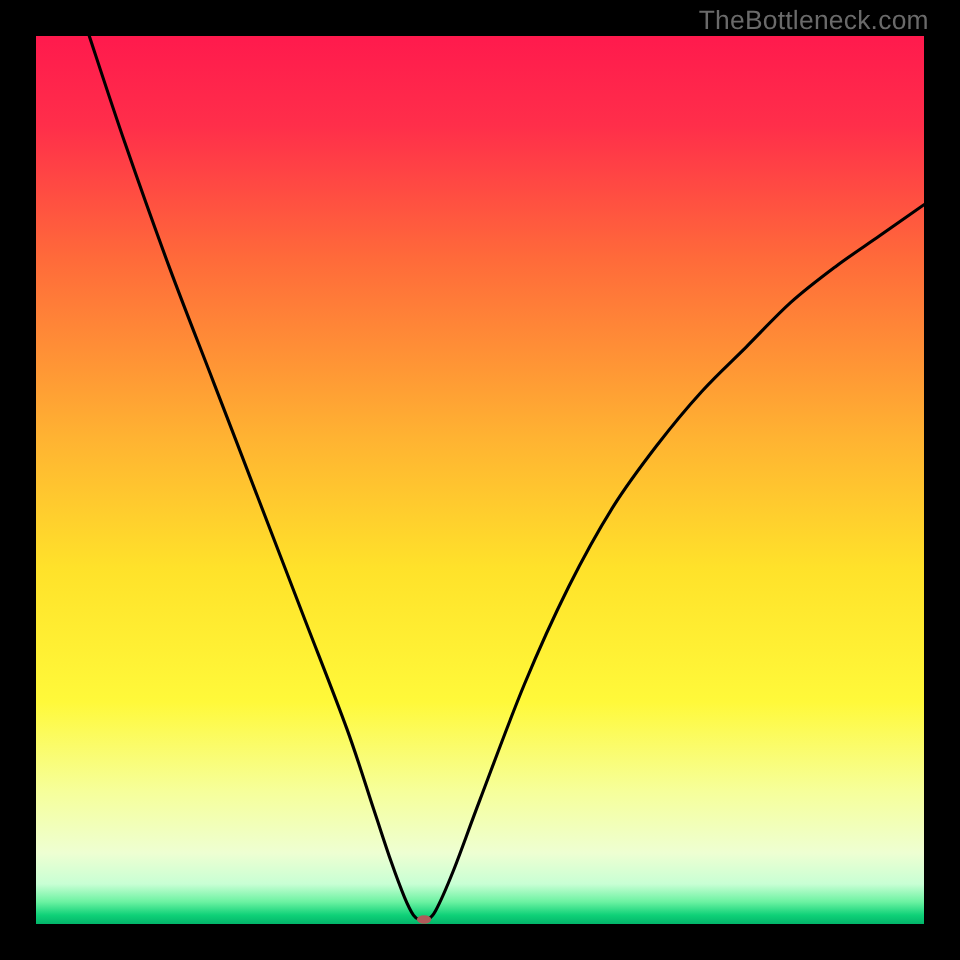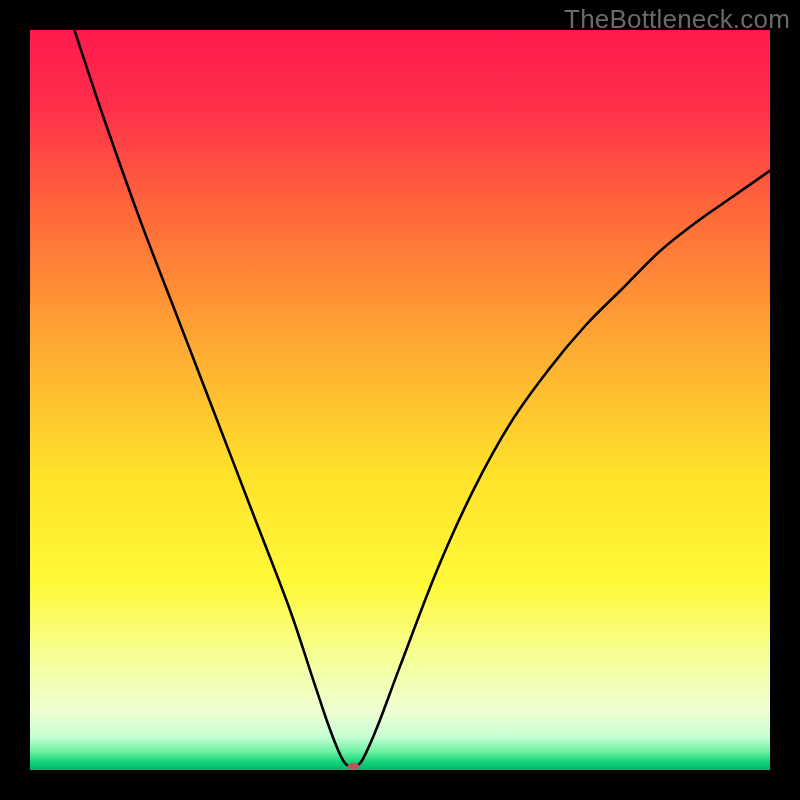--- a/index.html
+++ b/index.html
@@ -22,23 +22,23 @@
     position: absolute;
     top: 30px;
     left: 30px;
     width: 740px;
     height: 740px;
     overflow: hidden;
   }
   .watermark {
     position: absolute;
     top: 4px;
-    right: 10px;
+    right: 26px;
     color: #6a6a6a;
-    font-size: 26px;
+    font-size: 22px;
     letter-spacing: 0.2px;
     font-weight: 400;
     user-select: none;
   }
   svg { display: block; }
 </style>
 </head>
 <body>
 
 <div class="frame">

